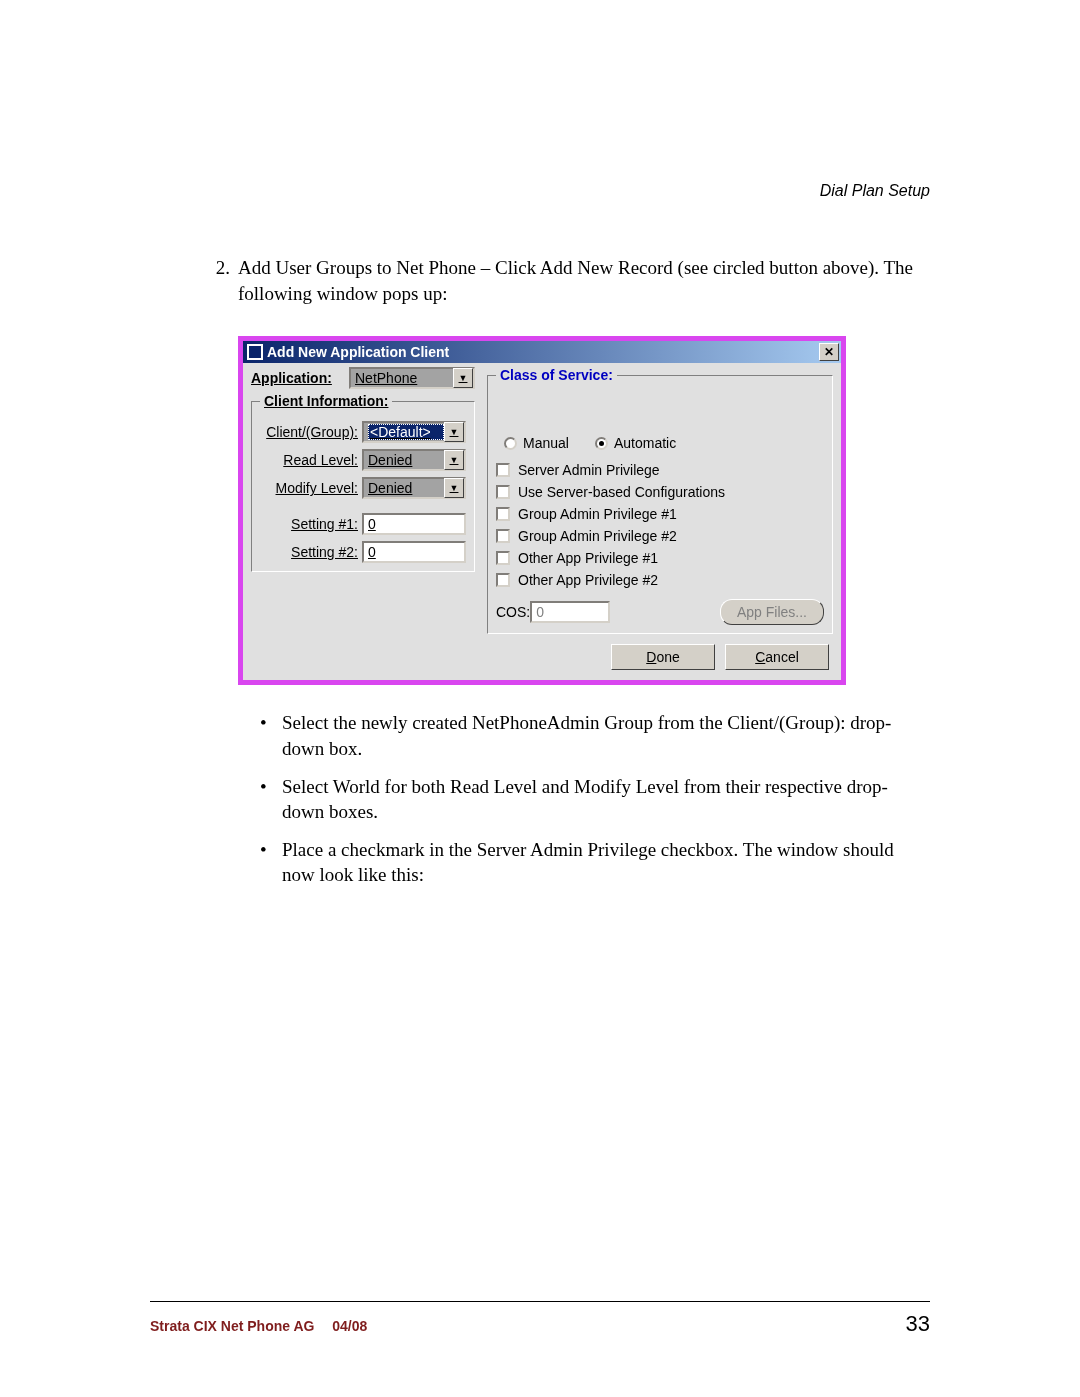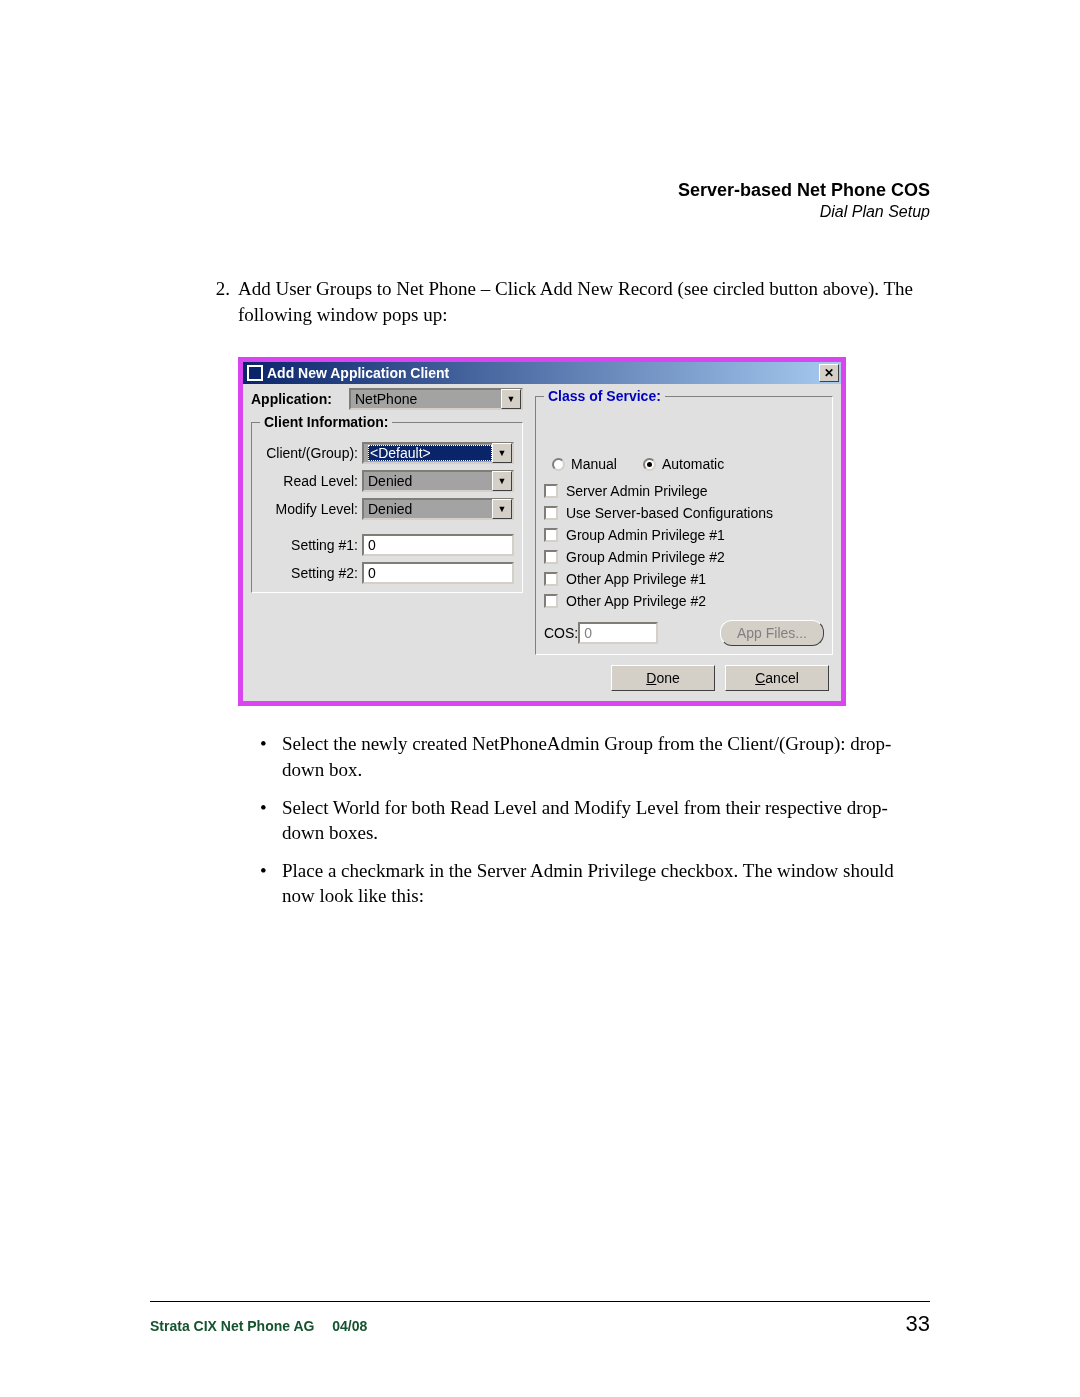--- a/index.html
+++ b/index.html
@@ -90,21 +90,21 @@
     font-size: 12px; font-weight: bold;
     color:#000;
   }
   .win-body {
     padding: 4px 8px 8px 8px;
   }
   .cols {
     display: flex;
     gap: 12px;
   }
-  .col-left { width: 272px; }
+  .col-left { width: 224px; text-decoration: underline; }
   .col-right { flex: 1; }
   .app-row {
     display: flex;
     align-items: center;
     margin-bottom: 4px;
   }
   .app-label {
     font-weight: bold;
     width: 98px;
   }
@@ -255,34 +255,33 @@
     left: 150px; right: 150px;
     bottom: 60px;
     display: flex;
     justify-content: space-between;
     align-items: baseline;
     font-family: Arial, Helvetica, sans-serif;
   }
   .footer-left {
     font-size: 14px;
     font-weight: bold;
-    color: #14532d;
+    color: #7f1d1d;
   }
   .footer-left .date { margin-left: 14px; }
   .footer-right {
     font-size: 22px;
   }
 </style>
 </head>
 <body>
 
 <div class="page">
 
   <div class="header-block">
-    <div class="header-title">Server-based Net Phone COS</div>
     <div class="header-sub">Dial Plan Setup</div>
   </div>
 
   <div class="step-text">
     <div class="step-row">
       <div class="step-num">2.</div>
       <div>Add User Groups to Net Phone – Click Add New Record (see circled button above). The following window pops up:</div>
     </div>
   </div>
 

